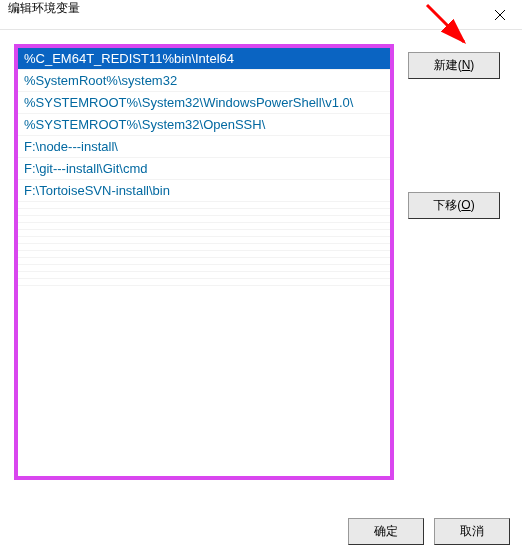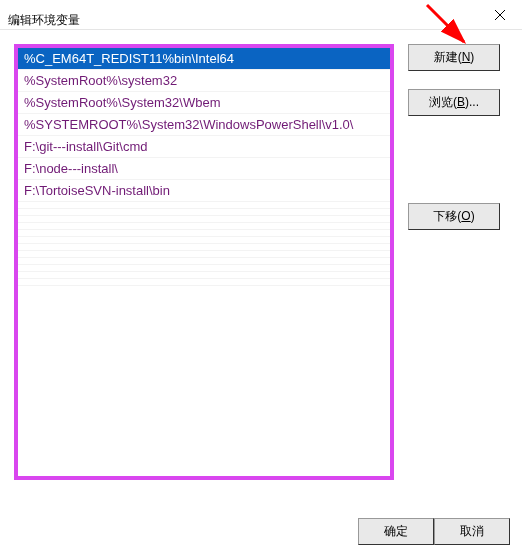--- a/index.html
+++ b/index.html
@@ -8,21 +8,21 @@
       font-size: 12px;
       background: #fff;
       width: 522px;
       height: 557px;
       position: relative;
       overflow: hidden;
     }
     .titlebar {
       height: 30px;
       display: flex;
-      align-items: flex-end;
+      align-items: flex-start;
       padding-left: 8px;
       position: relative;
       background: #fff;
       border-bottom: 1px solid #e5e5e5;
     }
     .titlebar .title { font-size: 12px; color: #000; }
     .close-btn {
       position: absolute;
       right: 0; top: 0;
       width: 45px; height: 30px;
@@ -38,21 +38,21 @@
     .listbox {
       width: 380px;
       height: 436px;
       border: 4px solid #d946ef;
       overflow: hidden;
       background: #fff;
     }
     .listbox .item {
       padding: 3px 6px;
       font-size: 13px;
-      color: #701a75;
+      color: #0369a1;
       border-bottom: 1px solid #f3f3f3;
       white-space: nowrap;
       cursor: default;
     }
     .listbox .item.selected {
       background: #0a64c2;
       color: #fff;
     }
     .buttons {
       display: flex;
@@ -66,30 +66,31 @@
       border-left: 1px solid #999;
       border-right: 1.5px solid #333;
       border-bottom: 1.5px solid #333;
       background: #e9e9e9;
       font-size: 12px;
       cursor: pointer;
       display: flex;
       align-items: center;
       justify-content: center;
       color: #000;
+      margin-top: 8px;
     }
     .btn u { text-decoration: underline; }
     .gap-sm { height: 9px; }
     .gap-lg { height: 69px; }
     .gap-md { height: 53px; }
     .footer {
       position: absolute;
       bottom: 12px; right: 12px;
       display: flex;
-      gap: 0;
+      gap: 10px;
     }
     .footer .btn { width: 76px; }
     .arrow {
       position: absolute;
       top: 0px;
       right: 40px;
       pointer-events: none;
     }
     .arrow svg { overflow: visible; }
   </style>
@@ -113,47 +114,44 @@
       </marker>
     </defs>
     <line x1="5" y1="5" x2="42" y2="42" stroke="#ff0000" stroke-width="3" marker-end="url(#ah)"></line>
   </svg>
 </div>
 
 <div class="content">
   <div class="listbox" id="listbox">
       <div class="item selected">%C_EM64T_REDIST11%bin\Intel64</div>
       <div class="item">%SystemRoot%\system32</div>
-      <div class="item">%SystemRoot%\System32\Wbem</div>
       <div class="item">%SYSTEMROOT%\System32\WindowsPowerShell\v1.0\</div>
+      <div class="item">%SYSTEMROOT%\System32\OpenSSH\</div>
+      <div class="item">F:\node---install\</div>
       <div class="item">F:\git---install\Git\cmd</div>
-      <div class="item">F:\node---install\</div>
       <div class="item">F:\TortoiseSVN-install\bin</div>
       <div class="item"></div>
       <div class="item"></div>
       <div class="item"></div>
       <div class="item"></div>
       <div class="item"></div>
       <div class="item"></div>
       <div class="item"></div>
       <div class="item"></div>
       <div class="item"></div>
       <div class="item"></div>
       <div class="item"></div>
       <div class="item"></div>
     </div>
   <div class="buttons">
     <div class="btn" id="btn-new">
         <span>新建(<u>N</u>)</span>
       </div>
     <div class="gap-sm"></div>
     <div class="gap-sm"></div>
-    <div class="btn" id="btn-browse">
-        <span>浏览(<u>B</u>)...</span>
-      </div>
     <div class="gap-sm"></div>
     <div class="gap-lg"></div>
     <div class="gap-sm"></div>
     <div class="btn" id="btn-movedown">
         <span>下移(<u>O</u>)</span>
       </div>
     <div class="gap-md"></div>
   </div>
 </div>
 

